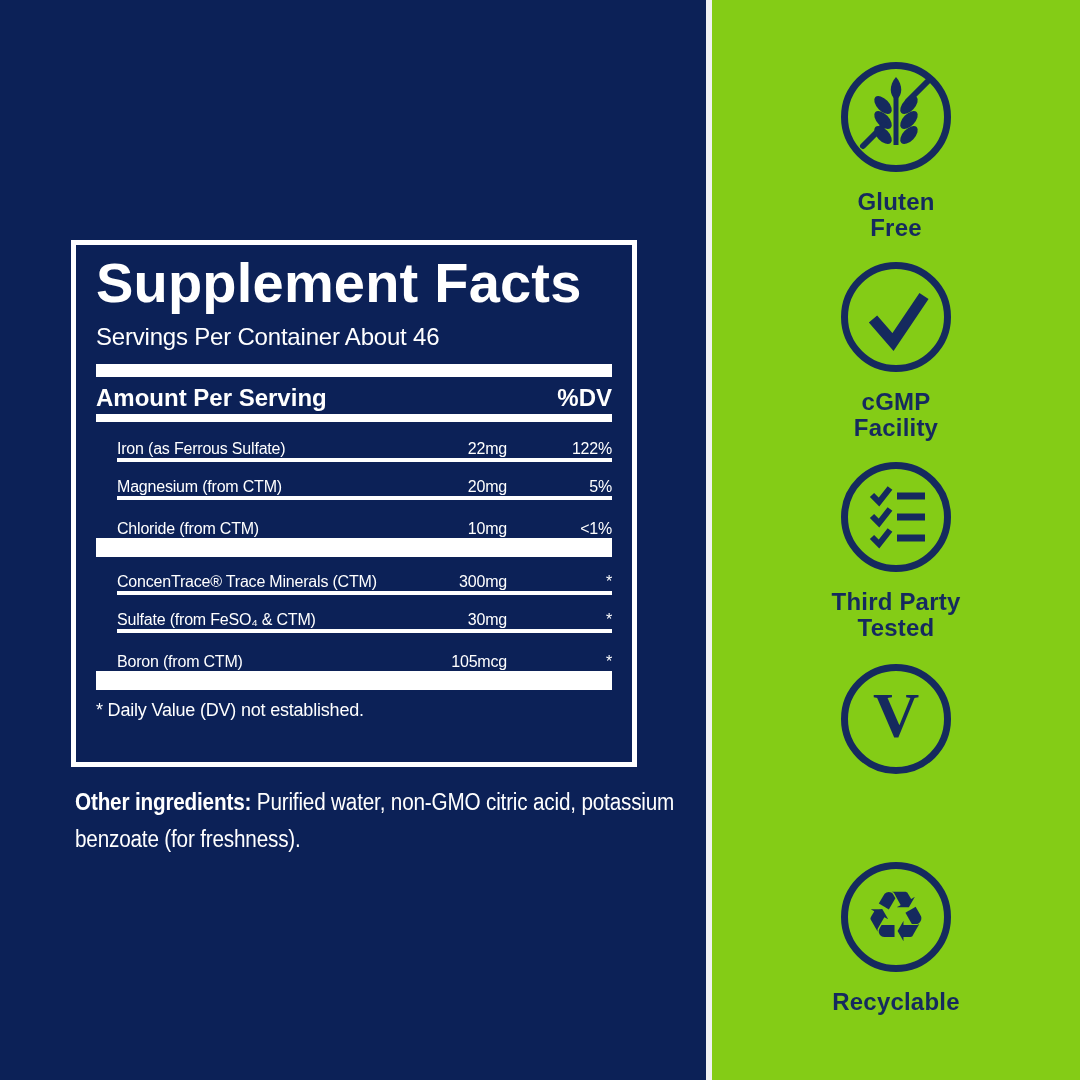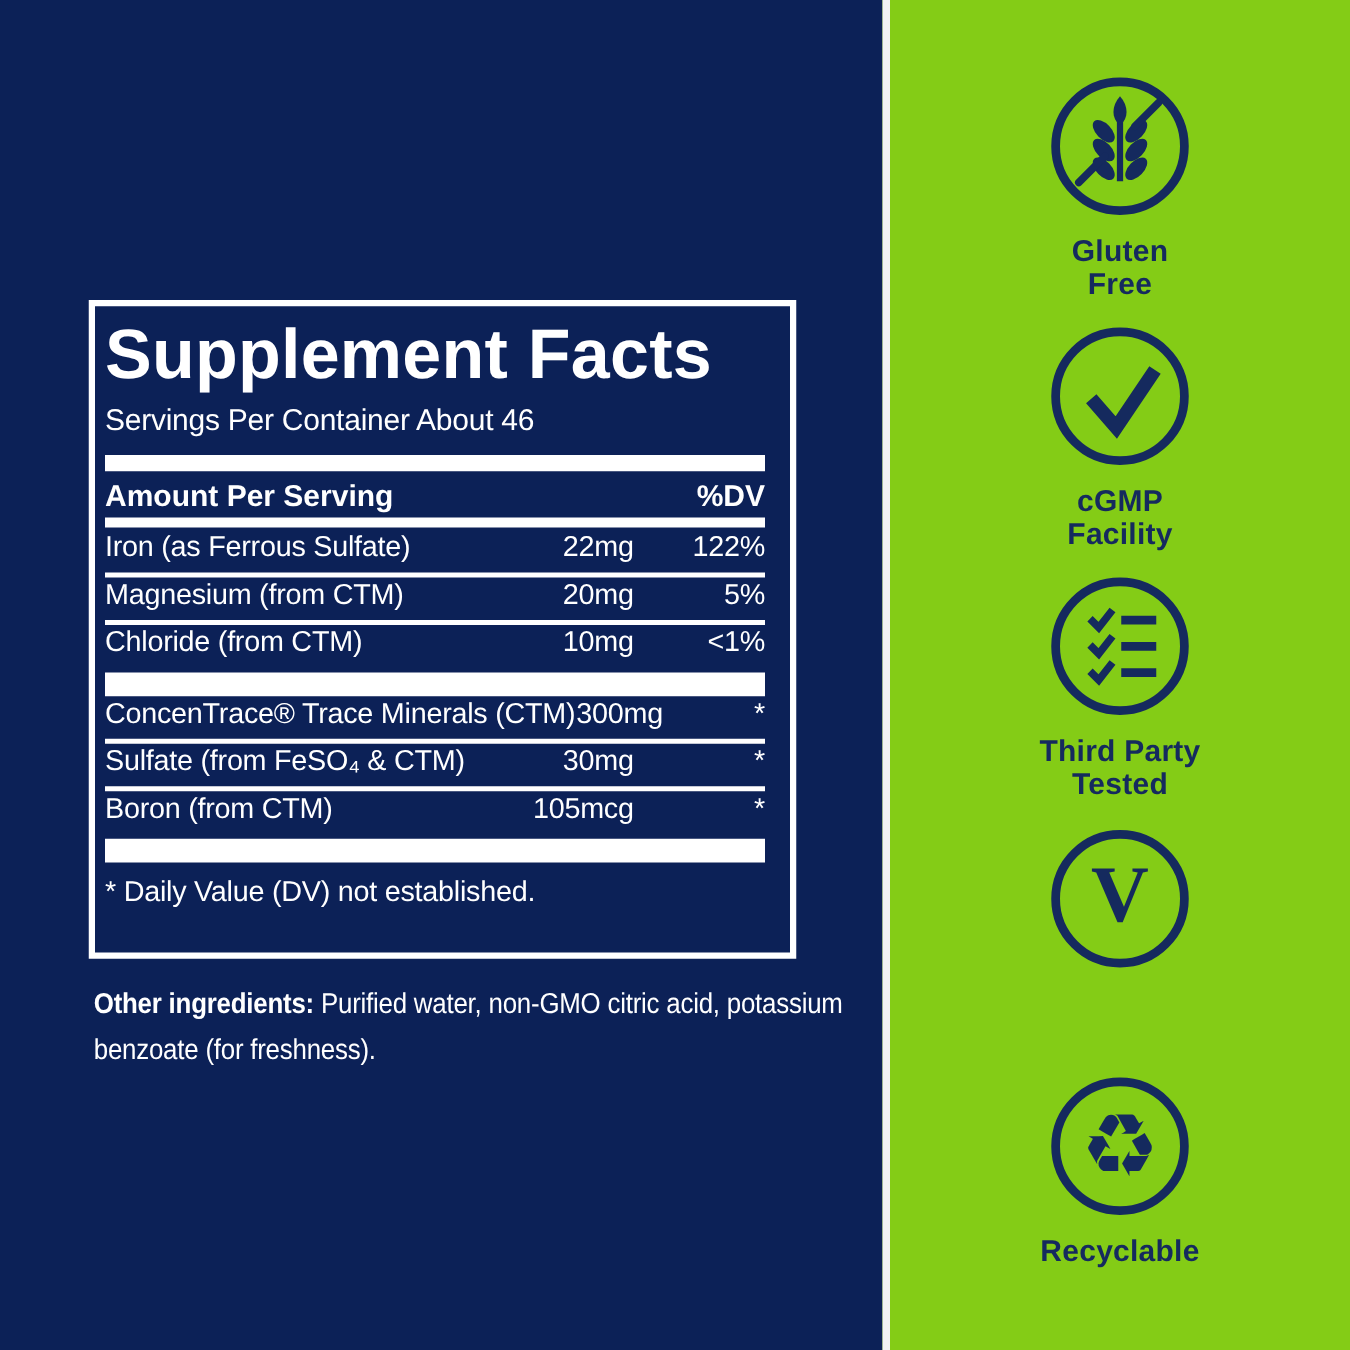--- a/index.html
+++ b/index.html
@@ -37,45 +37,45 @@
     font-family:"Liberation Serif", serif; font-weight:700;
     font-size:64px; line-height:1; margin-top:-6px;
   }
   .recycle-glyph {
     font-family:"DejaVu Sans", sans-serif; font-size:70px; line-height:1;
   }
 
   
   .facts-box {
     position:absolute; left:71px; top:240px; width:566px; height:527px;
-    border:5px solid #ffffff; padding:4px 20px 0 8px; color:#ffffff;
+    border:5px solid #ffffff; padding:4px 20px 0 20px; color:#ffffff;
   }
   .facts-title {
     font-size:56px; font-weight:700; letter-spacing:0.2px;
     line-height:64px; margin-top:2px; white-space:nowrap;
   }
   .serving-line { font-size:24px; line-height:30px; letter-spacing:-0.2px; white-space:nowrap; }
   .serving-block { margin-top:7px; }
   .bar { background:#ffffff; width:100%; }
   .bar-thick1 { height:13px; margin-top:12px; }
   .hdr-row {
     display:flex; justify-content:space-between; align-items:center;
     height:32px; margin-top:5px; font-size:24px; font-weight:700;gap:48px;
   }
   .bar-thin2 { height:8px; margin-bottom:2px; }
   .n-row {
-    display:flex; align-items:flex-start; height:38px;
-    font-size:23px; letter-spacing:-0.2px;
+    display:flex; align-items:flex-end; height:38px;
+    font-size:16px; letter-spacing:-0.2px;margin-left:21px;
   }
   .n-row .nm { flex:1 1 auto; white-space:nowrap; }
   .n-row .amt { width:90px; text-align:right; white-space:nowrap; }
   .n-row .dv { width:105px; text-align:right; white-space:nowrap; }
   .rule { border-bottom:4px solid #ffffff; }
   .bar-group { height:19px; }
-  .footnote { font-size:23px; margin-top:10px; letter-spacing:-0.2px; }
+  .footnote { font-size:18px; margin-top:10px; letter-spacing:-0.2px; }
 
   
   .other-ing {
     position:absolute; left:75px; top:784px; color:#ffffff;
     font-size:23px; line-height:37px; letter-spacing:-0.2px;
     transform:scaleX(0.9); transform-origin:left top; white-space:nowrap;
   }
   .other-ing b { font-weight:700; }
 </style>
 </head>

